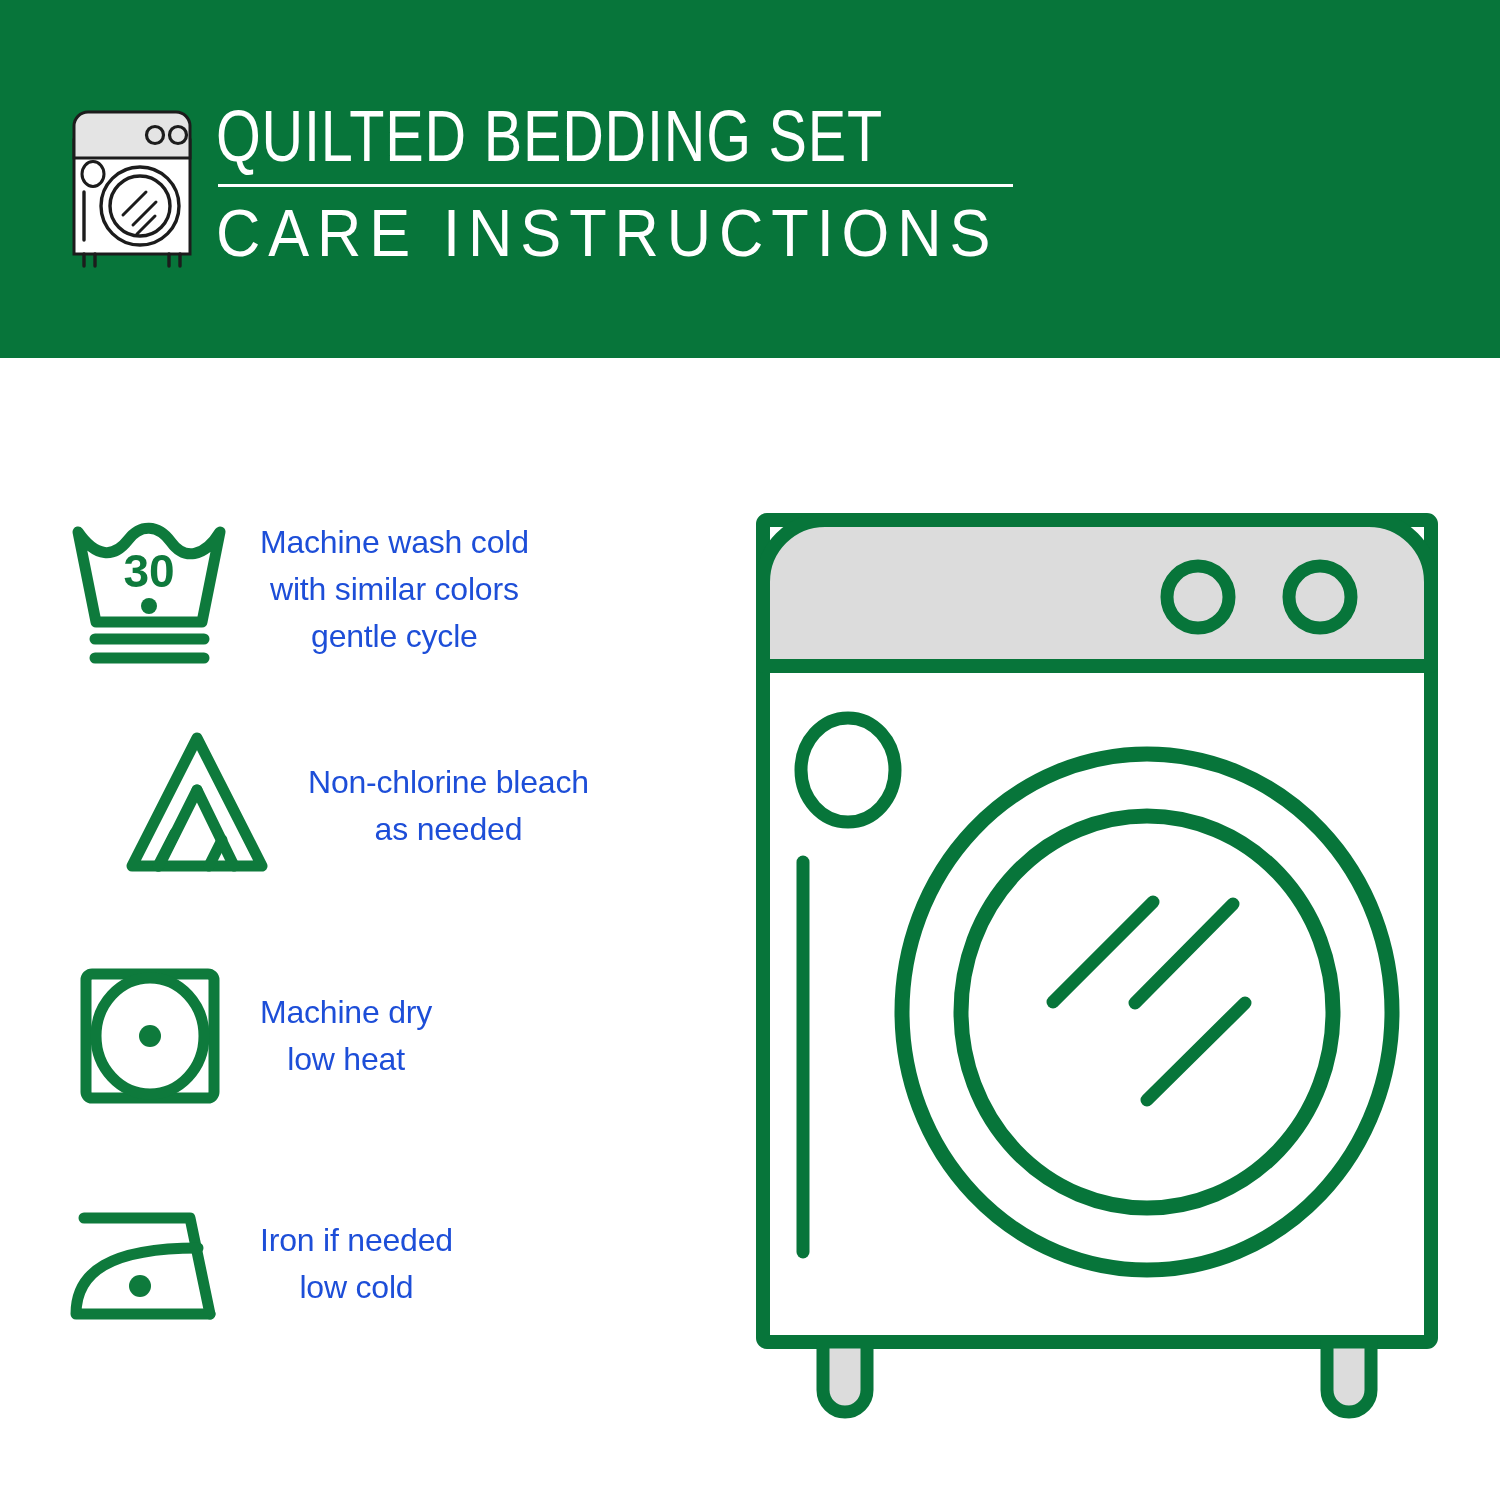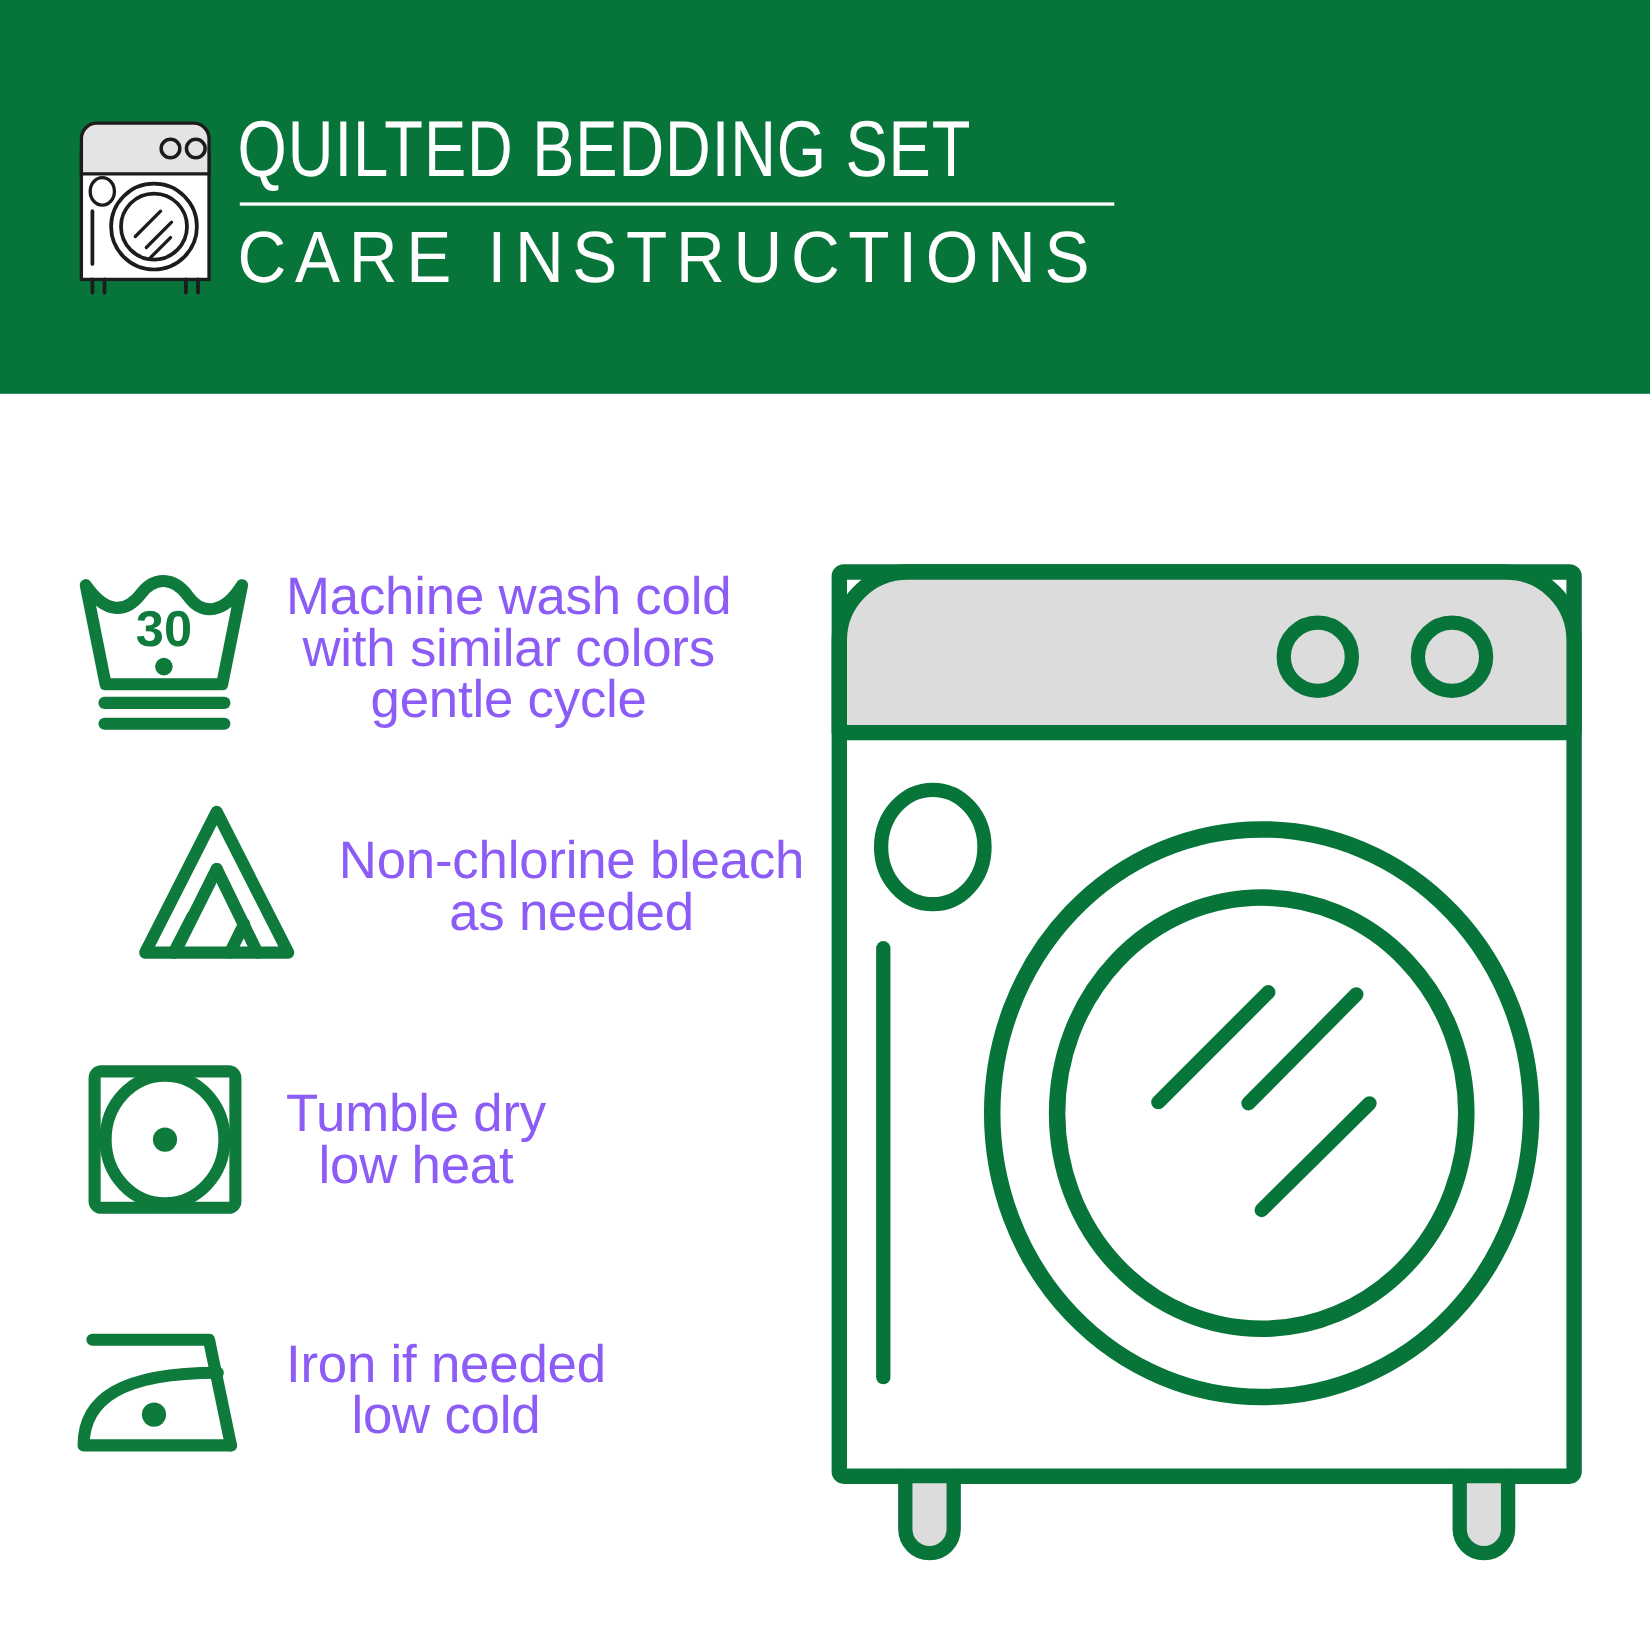--- a/index.html
+++ b/index.html
@@ -92,22 +92,22 @@
     text-align: center;
   }
   .care-symbol {
     width: 175px;
     height: 175px;
     flex: 0 0 auto;
     margin-left: 62px;
   }
   .care-text {
     margin-left: 23px;
-    color: #8b5cf6;
-    font-size: 48px;
+    color: #1d4ed8;
+    font-size: 32px;
     line-height: 47px;
     font-weight: 400;
     letter-spacing: -0.2px;
     white-space: pre-line;
   }
 
   #row-wash   { top: 144px; }
   #row-bleach { top: 360px; padding-left: 48px; }
   #row-dry    { top: 590px; }
   #row-iron   { top: 818px; }
@@ -201,21 +201,21 @@
   </div>
 
   <div class="care-row" id="row-dry">
     <svg class="care-symbol" viewBox="0 0 175 175">
       <g fill="none" stroke="#0E7A3C" stroke-width="11" stroke-linejoin="round">
         <rect x="24" y="26" width="128" height="124" rx="6"></rect>
         <ellipse cx="88" cy="88" rx="54" ry="58"></ellipse>
       </g>
       <circle cx="88" cy="88" r="11" fill="#0E7A3C"></circle>
     </svg>
-    <div class="care-text">Tumble dry
+    <div class="care-text">Machine dry
 low heat</div>
   </div>
 
   <div class="care-row" id="row-iron">
     <svg class="care-symbol" viewBox="0 0 175 175">
       <g fill="none" stroke="#0E7A3C" stroke-width="11" stroke-linecap="round" stroke-linejoin="round">
 
         <path d="M22 42 L128 42 L148 138"></path>
 
         <path d="M148 138 L14 138 C 14 96, 48 72, 136 72"></path>

